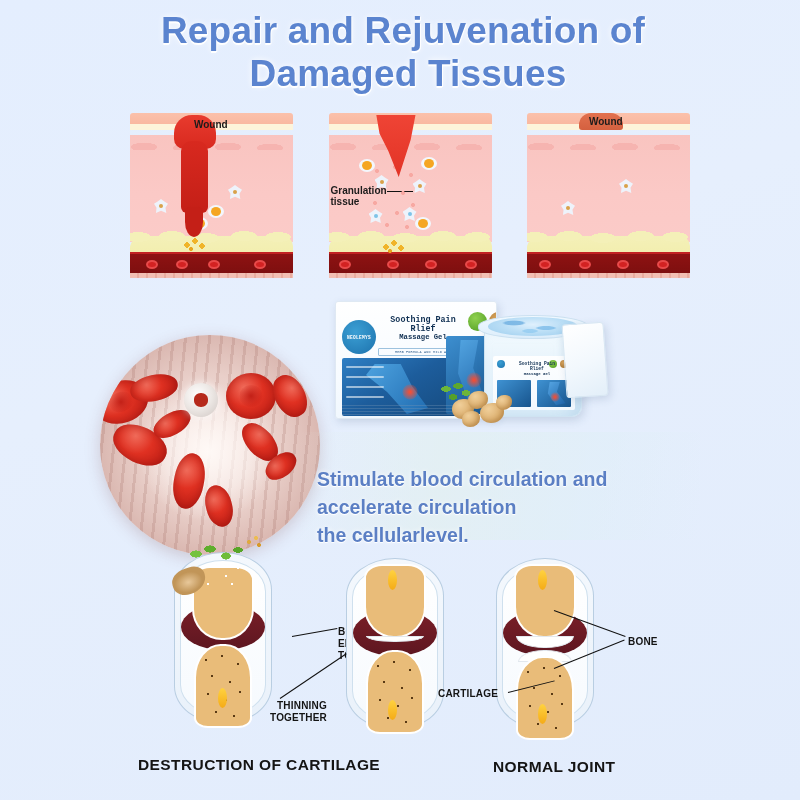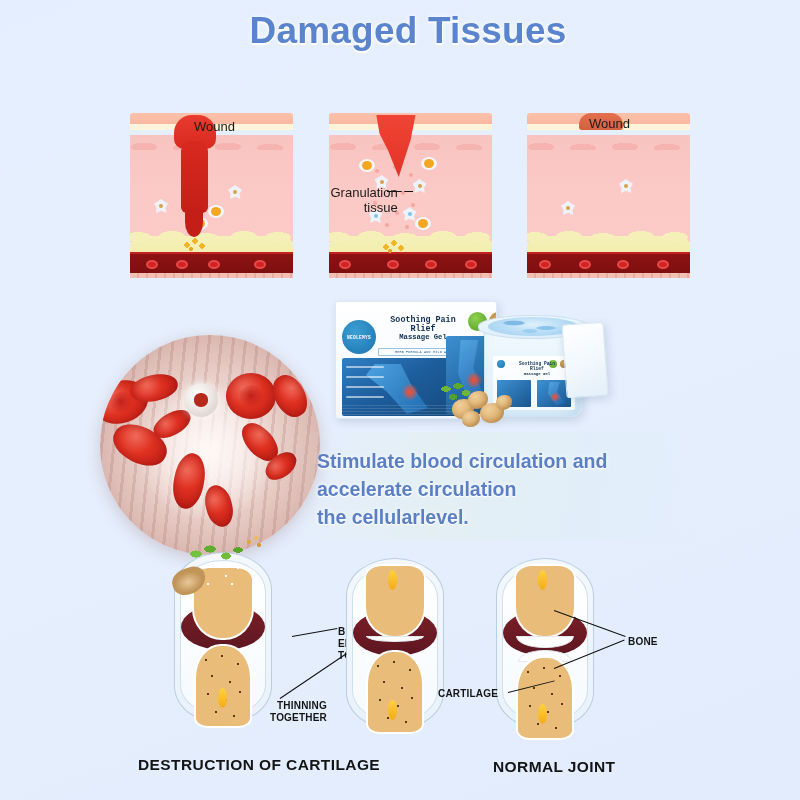--- a/index.html
+++ b/index.html
@@ -83,22 +83,22 @@
   .rbc {
     position: absolute; width: 12px; height: 9px; border-radius: 50%;
     background: #d32222; border: 2px solid #e84a4a; top: 6px;
   }
   .rbc::after{ content:""; position:absolute; inset:3px 3px; border-radius:50%; background:#9c1414; }
   .sk-base {
     position: absolute; left: 0; right: 0; bottom: 0; height: 5px;
     background: repeating-linear-gradient(90deg,#f2c0b4 0 7px,#e9ada0 7px 9px);
   }
   .sk-label {
-    position: absolute; font-size: 13px; color: #1b1b1b; font-weight: 400;
-    white-space: nowrap; z-index: 6; text-align: right;
+    position: absolute; font-size: 10px; color: #1b1b1b; font-weight: 700;
+    white-space: nowrap; z-index: 6;
   }
   
   .wound-gash{
     position:absolute; top:2px; left:44px; width:42px; height:128px; z-index:4;
   }
   .wound-gash .w1{
     position:absolute; top:0; left:0; width:42px; height:34px;
     background: linear-gradient(180deg,#e83b2e,#d8291f);
     border-radius: 18px 18px 10px 10px;
   }
@@ -338,21 +338,21 @@
       radial-gradient(ellipse 6px 4px at 28px 12px,#6cb63a 70%,transparent 71%),
       radial-gradient(ellipse 6px 4px at 15px 16px,#55a02a 70%,transparent 71%);
   }
 
   
   .hl-band{
     position:absolute; left:300px; top:432px; width:400px; height:108px;
     background: linear-gradient(100deg, rgba(226,238,253,.0) 0%, rgba(225,240,236,.55) 35%, rgba(222,239,246,.5) 70%, rgba(226,238,253,.0) 100%);
   }
   .hl-text{
-    position:absolute; left:317px; top:448px; width:360px;
+    position:absolute; left:317px; top:466px; width:360px;
     font-size:19.5px; font-weight:bold; line-height:1.43;
     color:#5b7fc4;
     text-shadow: 0 1px 0 #fff, 0 0 5px rgba(255,255,255,.95);
   }
   .hl-text span{ display:block; }
 
   
   .joint-row{ position:absolute; left:150px; top:548px; width:520px; height:185px; }
   .joint{ position:absolute; width:110px; height:180px; }
   .j1{ left:18px; top:0; }
@@ -462,20 +462,21 @@
   }
   .cap1{ left:138px; top:756px; }
   .cap2{ left:493px; top:758px; }
 </style>
 </head>
 <body>
 
 <div class="stage">
 
   <div class="title">
+    <span class="l1">Repair and Rejuvenation of</span>
     <span class="l2">Damaged Tissues</span>
   </div>
 
   <div class="skin-row">
 
     <div class="skin-panel">
       <div class="sk-top"></div>
       <div class="sk-derm"></div>
       <div class="wound-gash">
         <div class="w1"></div>

